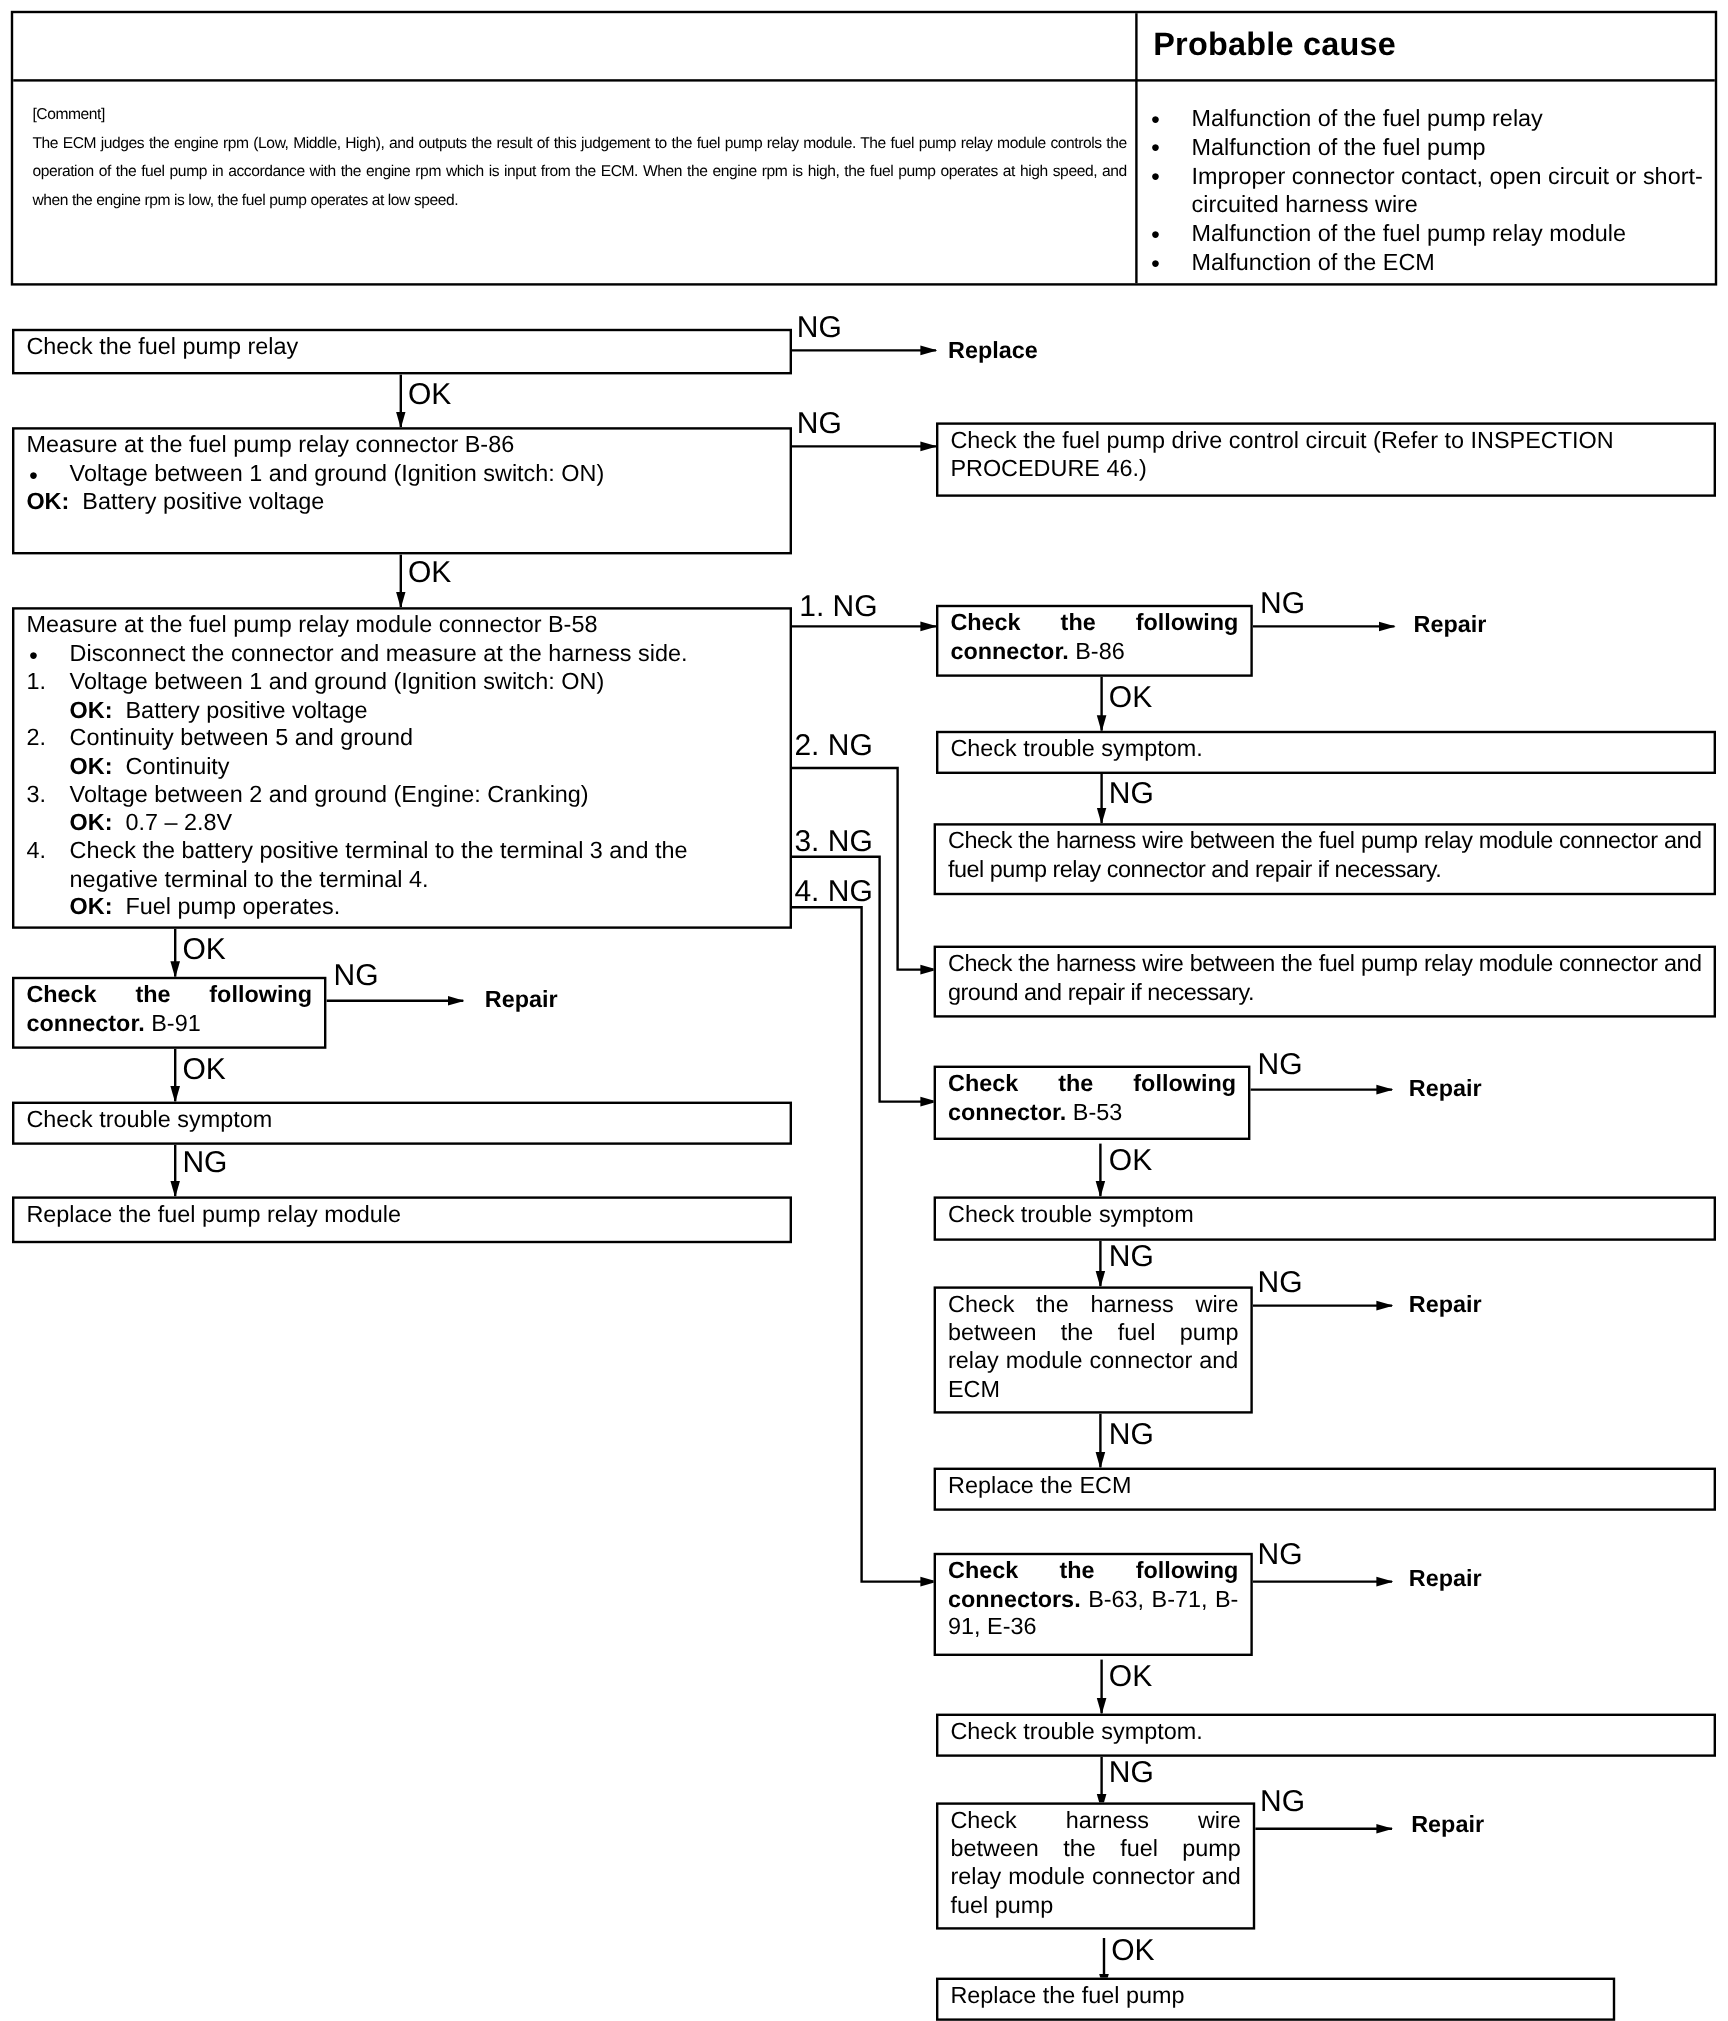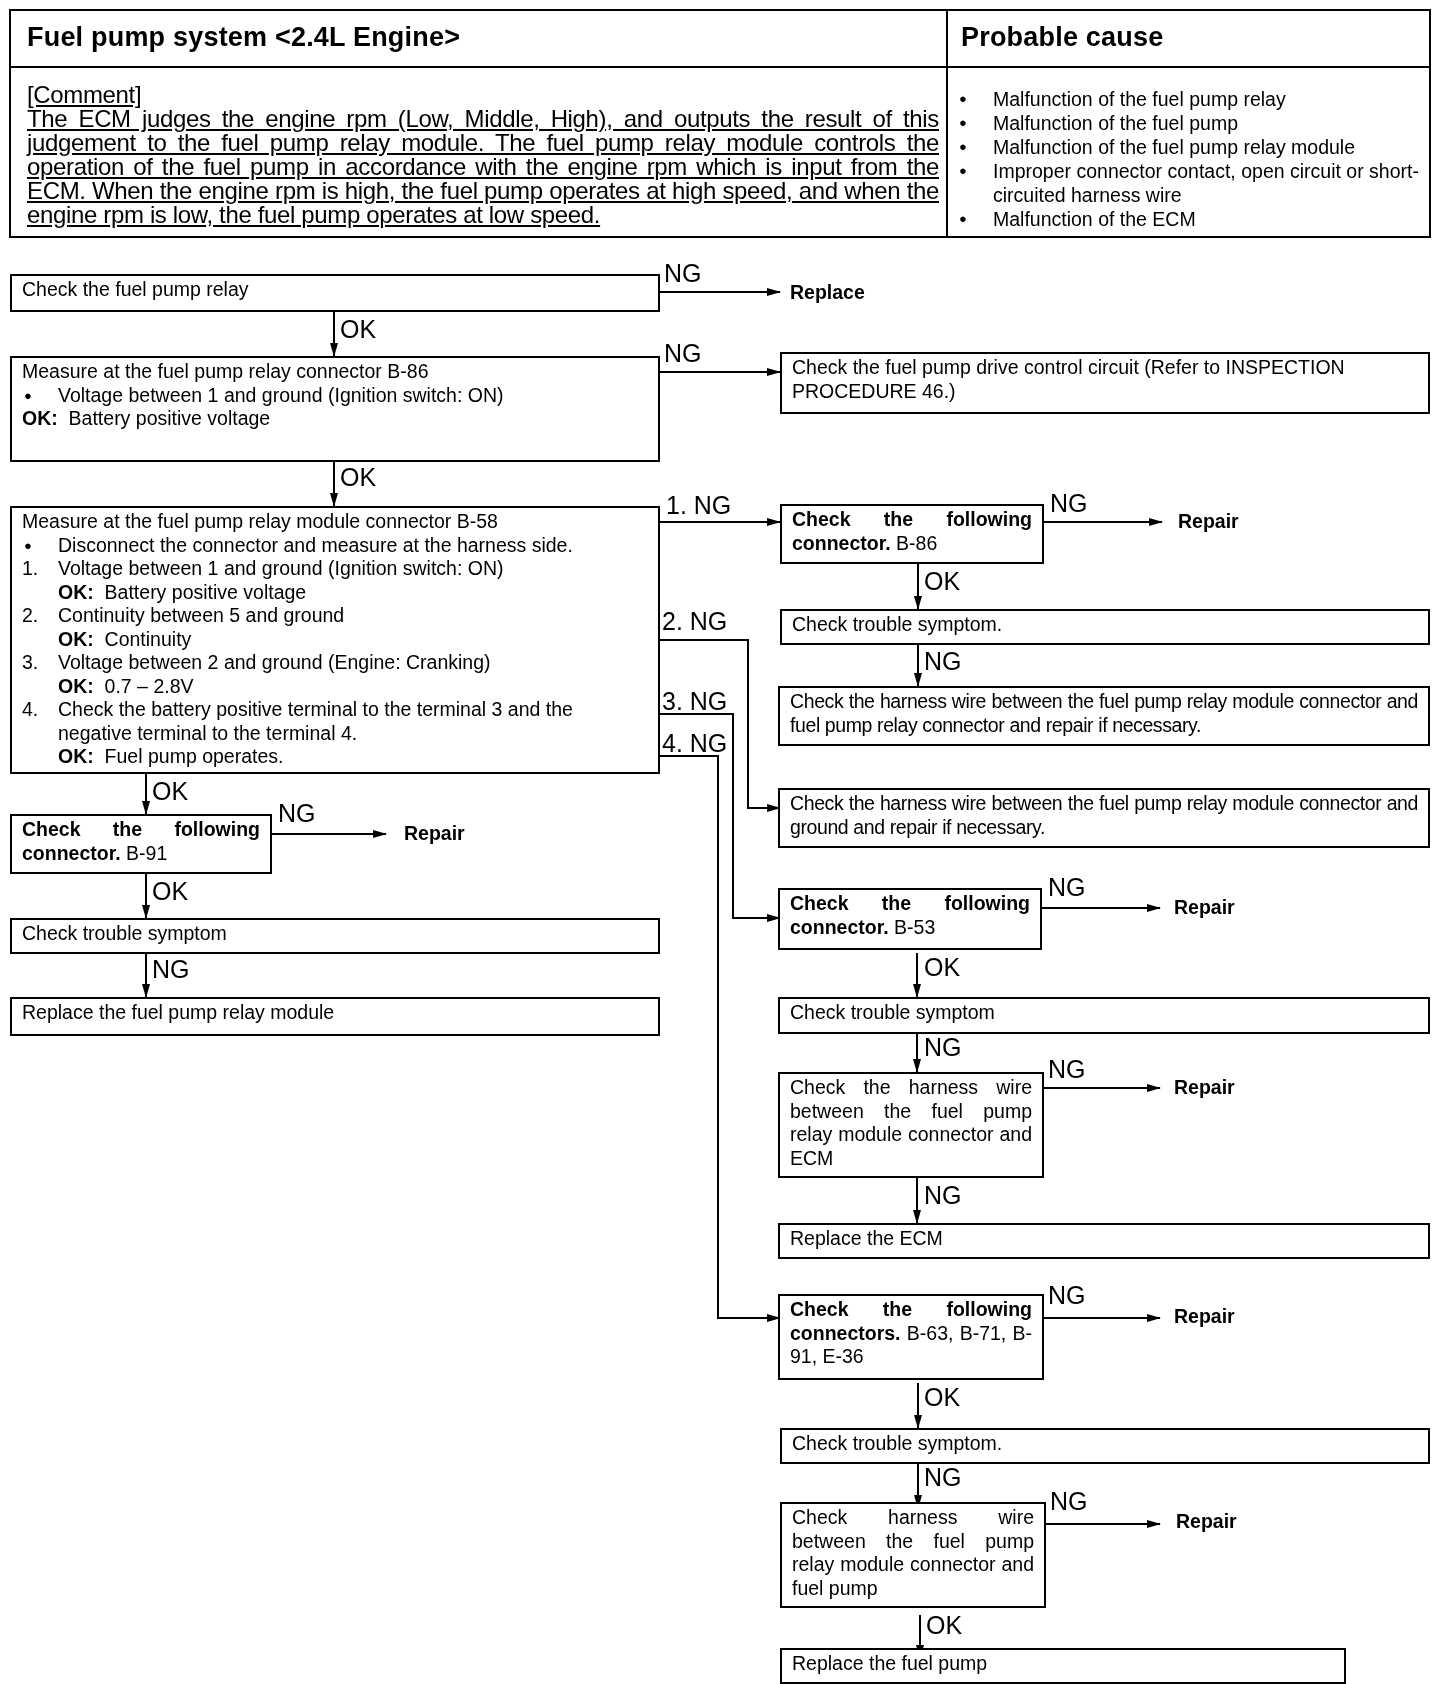--- a/index.html
+++ b/index.html
@@ -4,22 +4,22 @@
   <style>
     html, body { margin: 0; padding: 0; background: #ffffff; }
     body { width: 1440px; height: 1684px; position: relative; overflow: hidden;
            font-family: "Liberation Sans", sans-serif; color: #000; }
     
     .hdr { position: absolute; left: 9px; top: 9px; width: 1422px; height: 229px;
            border: 2px solid #000; box-sizing: border-box; }
     .hdr .vdiv { position: absolute; left: 935px; top: 0; width: 2px; height: 100%; background: #000; }
     .hdr .hdiv { position: absolute; left: 0; top: 55px; width: 100%; height: 2px; background: #000; }
     .hdr-title { position: absolute; font-weight: bold; font-size: 27px; top: 11px; letter-spacing: 0.2px; }
-    .comment { position: absolute; left: 16px; top: 72px; width: 912px; font-size: 24px; line-height: 24px;
-               text-align: justify; letter-spacing: -0.35px; text-decoration: underline; }
+    .comment { position: absolute; left: 16px; top: 72px; width: 912px; font-size: 13px; line-height: 24px;
+               text-align: justify; letter-spacing: -0.35px; }
     .causes { position: absolute; left: 946px; top: 76px; width: 470px; list-style: none; margin: 0; padding: 0;
               font-size: 19.5px; line-height: 24px; }
     .causes li { position: relative; padding-left: 36px; }
     .causes li::before { content: "\25CF"; position: absolute; left: 2px; top: 0; font-size: 13px; }
     
     .box { position: absolute; border: 2px solid #000; box-sizing: border-box; background: #fff;
            font-size: 19.5px; line-height: 23.5px; padding: 2px 10px 2px 10px; }
     .box .just { text-align: justify; text-align-last: left; }
     .box b { font-weight: bold; }
     .lbl { position: absolute; font-size: 25px; line-height: 22px; white-space: nowrap; }
@@ -29,31 +29,30 @@
     .steps li .mk { position: absolute; left: 0; top: 0; }
     .bul::before { content: "\25CF"; position: absolute; left: 2px; font-size: 13px; }
     svg.wires { position: absolute; left: 0; top: 0; }
   </style>
 </head>
 <body>
 
 <div class="hdr">
   <div class="vdiv"></div>
   <div class="hdiv"></div>
-  <div class="hdr-title" style="left:16px;">Fuel pump system &lt;2.4L Engine&gt;</div>
   <div class="hdr-title" style="left:950px;">Probable cause</div>
   <div class="comment">
     <div>[Comment]</div>
     <div>The ECM judges the engine rpm (Low, Middle, High), and outputs the result of this judgement to the fuel pump relay module. The fuel pump relay module controls the operation of the fuel pump in accordance with the engine rpm which is input from the ECM. When the engine rpm is high, the fuel pump operates at high speed, and when the engine rpm is low, the fuel pump operates at low speed.</div>
   </div>
   <ul class="causes">
     <li>Malfunction of the fuel pump relay</li>
     <li>Malfunction of the fuel pump</li>
+    <li>Improper connector contact, open circuit or short-circuited harness wire</li>
     <li>Malfunction of the fuel pump relay module</li>
-    <li>Improper connector contact, open circuit or short-circuited harness wire</li>
     <li>Malfunction of the ECM</li>
   </ul>
 </div>
 
 <svg class="wires" width="1440" height="1684">
   <defs>
     <marker id="ah" markerWidth="14" markerHeight="10" refX="13" refY="5" orient="auto" markerUnits="userSpaceOnUse">
       <path d="M0,1 L14,5 L0,9 Z" fill="#000"></path>
     </marker>
   </defs>

